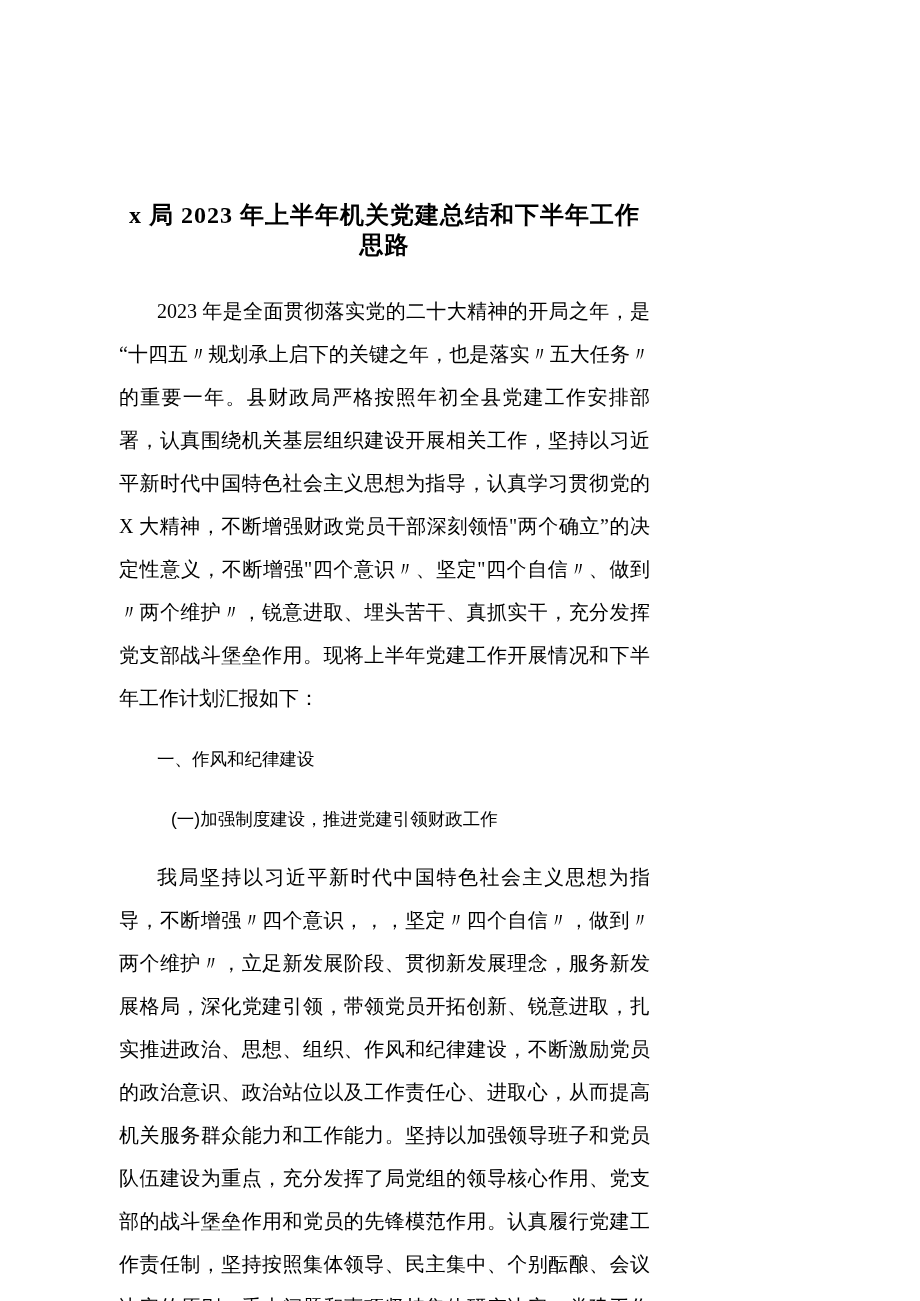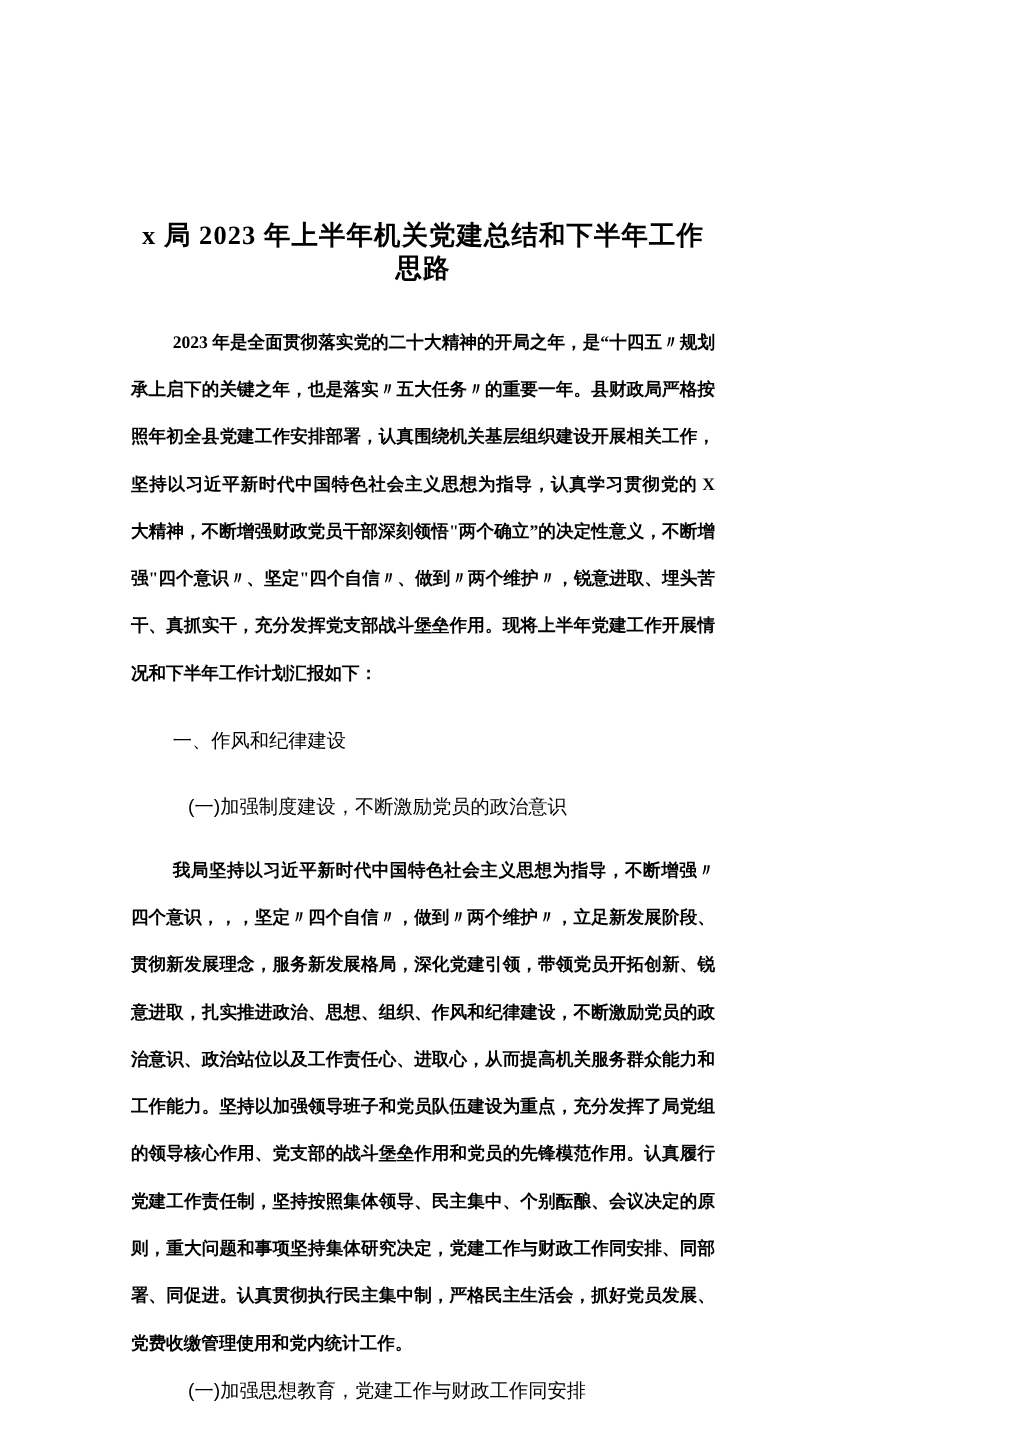--- a/index.html
+++ b/index.html
@@ -23,25 +23,25 @@
     padding-top: 200px;
     text-align: center;
     font-size: 24px;
     line-height: 30px;
     font-weight: bold;
     letter-spacing: 1px;
     font-family: "Liberation Serif", "DejaVu Serif", serif;
   }
   .body-para {
     margin: 30px 0 0 0;
-    font-size: 16px;
+    font-size: 20px;
     line-height: 43px;
     text-align: justify;
     text-indent: 38px;
-    font-weight: bold;
+    font-weight: normal;
   }
   .body-para.second {
     margin-top: 15px;
   }
   .heading-l1 {
     margin: 18px 0 0 0;
     font-size: 17.5px;
     line-height: 43px;
     font-weight: normal;
     text-indent: 38px;
@@ -63,19 +63,19 @@
 <body>
 
 <div class="page">
 
   <h1 class="doc-title">x 局 2023 年上半年机关党建总结和下半年工作思路</h1>
 
   <p class="body-para">2023 年是全面贯彻落实党的二十大精神的开局之年，是“十四五〃规划承上启下的关键之年，也是落实〃五大任务〃的重要一年。县财政局严格按照年初全县党建工作安排部署，认真围绕机关基层组织建设开展相关工作，坚持以习近平新时代中国特色社会主义思想为指导，认真学习贯彻党的 X 大精神，不断增强财政党员干部深刻领悟"两个确立”的决定性意义，不断增强"四个意识〃、坚定"四个自信〃、做到〃两个维护〃，锐意进取、埋头苦干、真抓实干，充分发挥党支部战斗堡垒作用。现将上半年党建工作开展情况和下半年工作计划汇报如下：</p>
 
   <h2 class="heading-l1">一、作风和纪律建设</h2>
 
-  <h3 class="heading-l2">(一)加强制度建设，不断激励党员的政治意识</h3>
+  <h3 class="heading-l2">(一)加强制度建设，推进党建引领财政工作</h3>
 
   <p class="body-para second">我局坚持以习近平新时代中国特色社会主义思想为指导，不断增强〃四个意识，，，坚定〃四个自信〃，做到〃两个维护〃，立足新发展阶段、贯彻新发展理念，服务新发展格局，深化党建引领，带领党员开拓创新、锐意进取，扎实推进政治、思想、组织、作风和纪律建设，不断激励党员的政治意识、政治站位以及工作责任心、进取心，从而提高机关服务群众能力和工作能力。坚持以加强领导班子和党员队伍建设为重点，充分发挥了局党组的领导核心作用、党支部的战斗堡垒作用和党员的先锋模范作用。认真履行党建工作责任制，坚持按照集体领导、民主集中、个别酝酿、会议决定的原则，重大问题和事项坚持集体研究决定，党建工作与财政工作同安排、同部署、同促进。认真贯彻执行民主集中制，严格民主生活会，抓好党员发展、党费收缴管理使用和党内统计工作。</p>
 
   <h3 class="heading-l2 tight">(一)加强思想教育，党建工作与财政工作同安排</h3>
 
 </div>
 
 </body></html>

